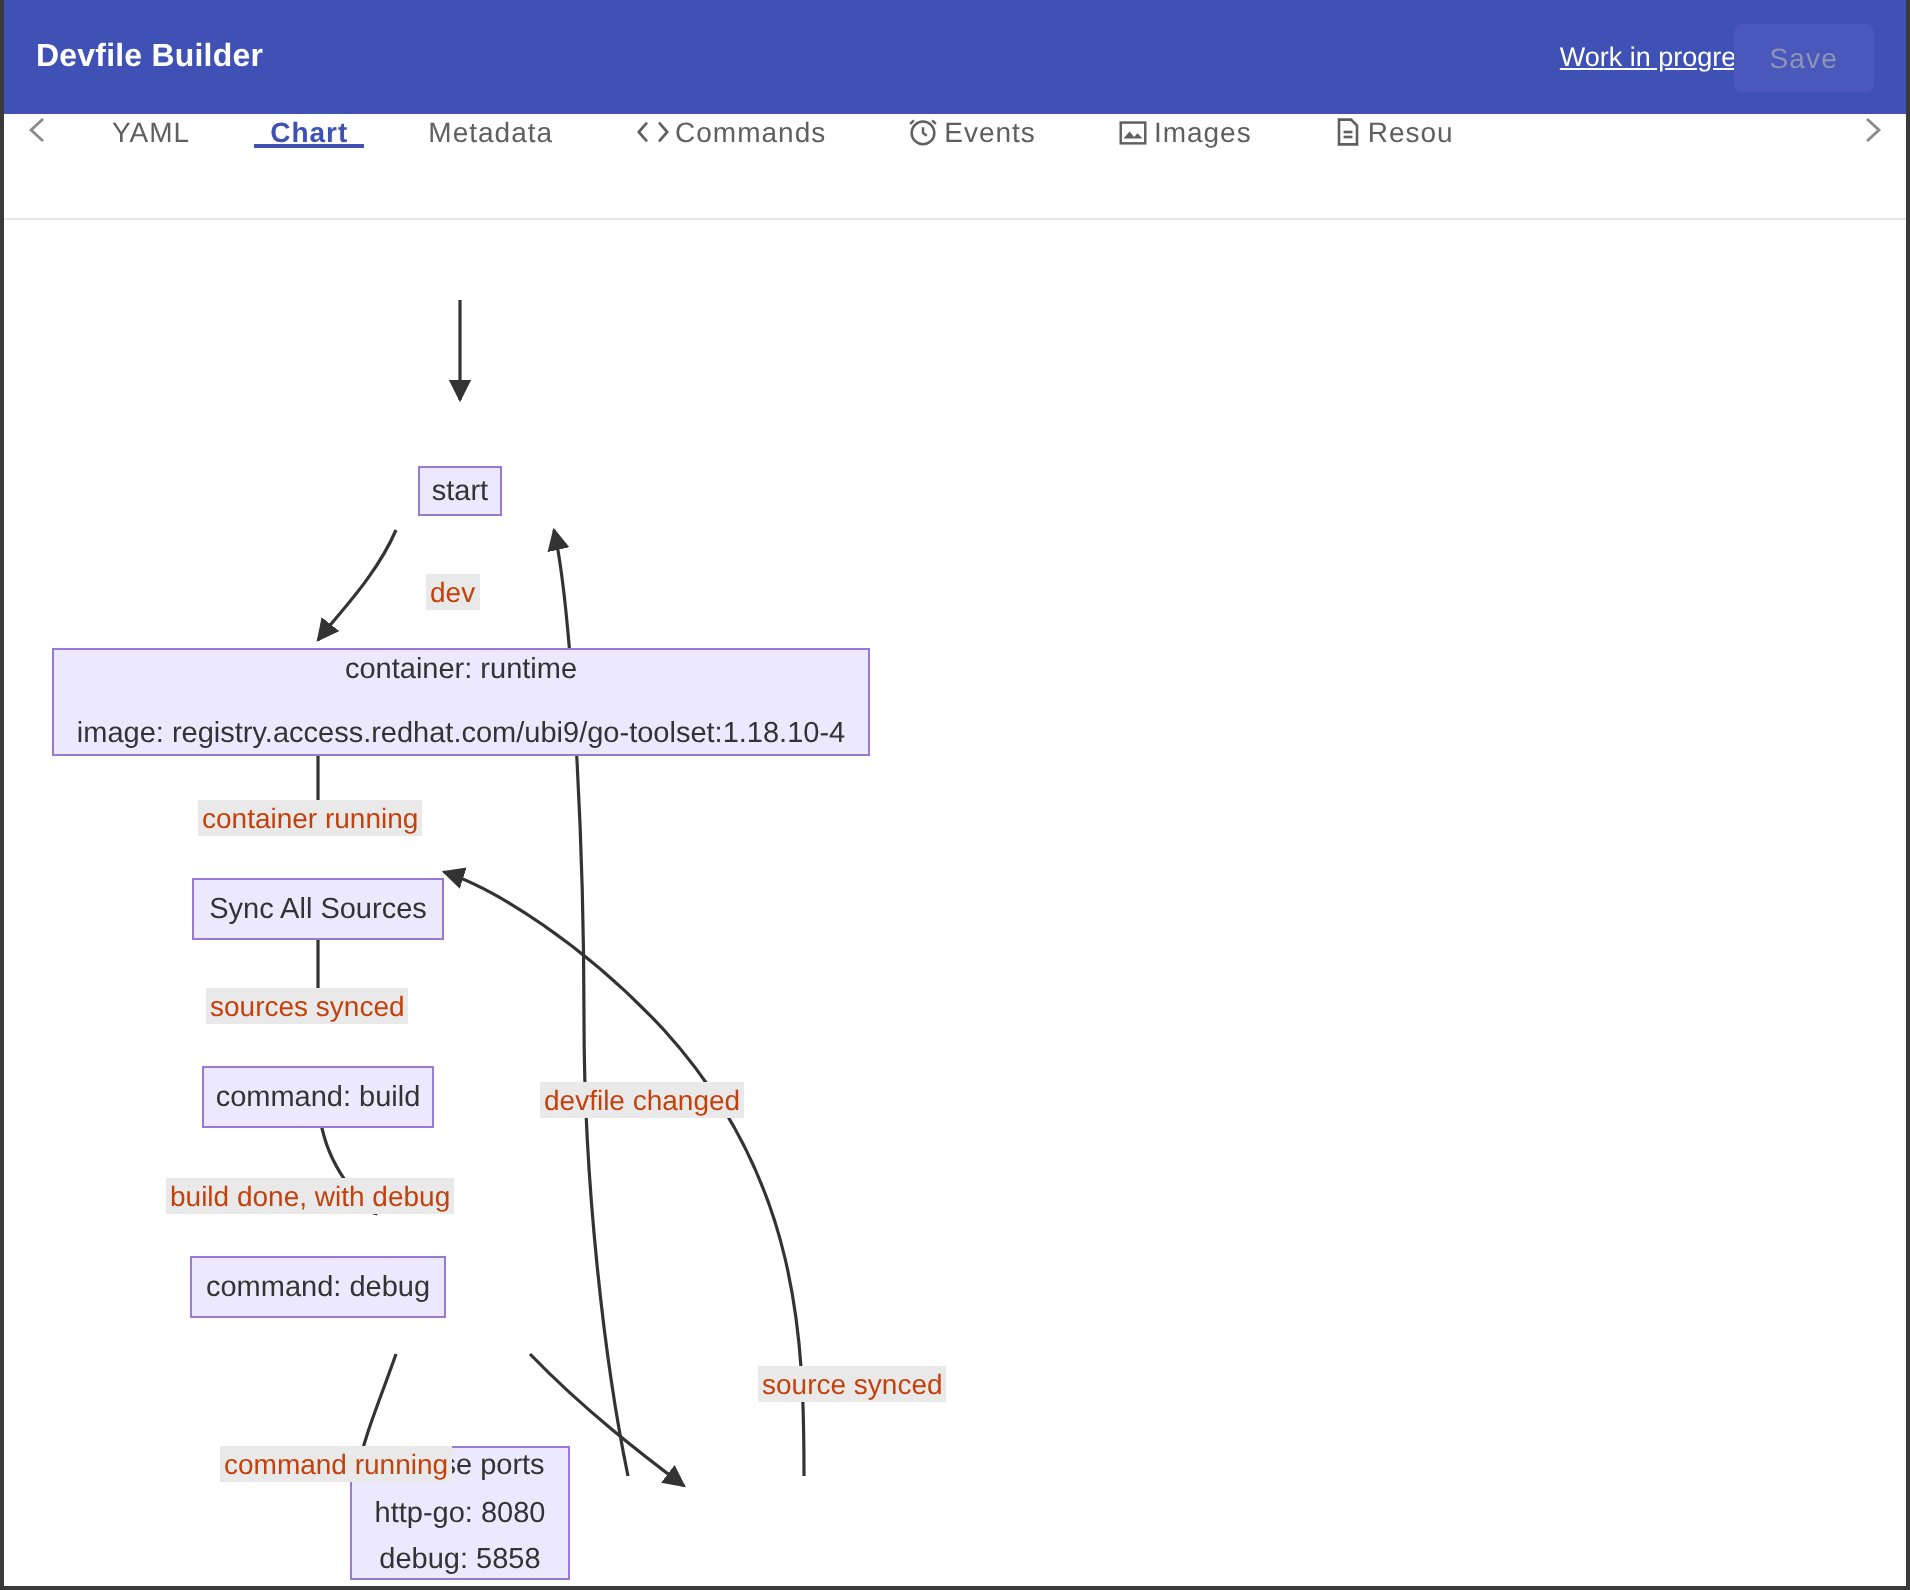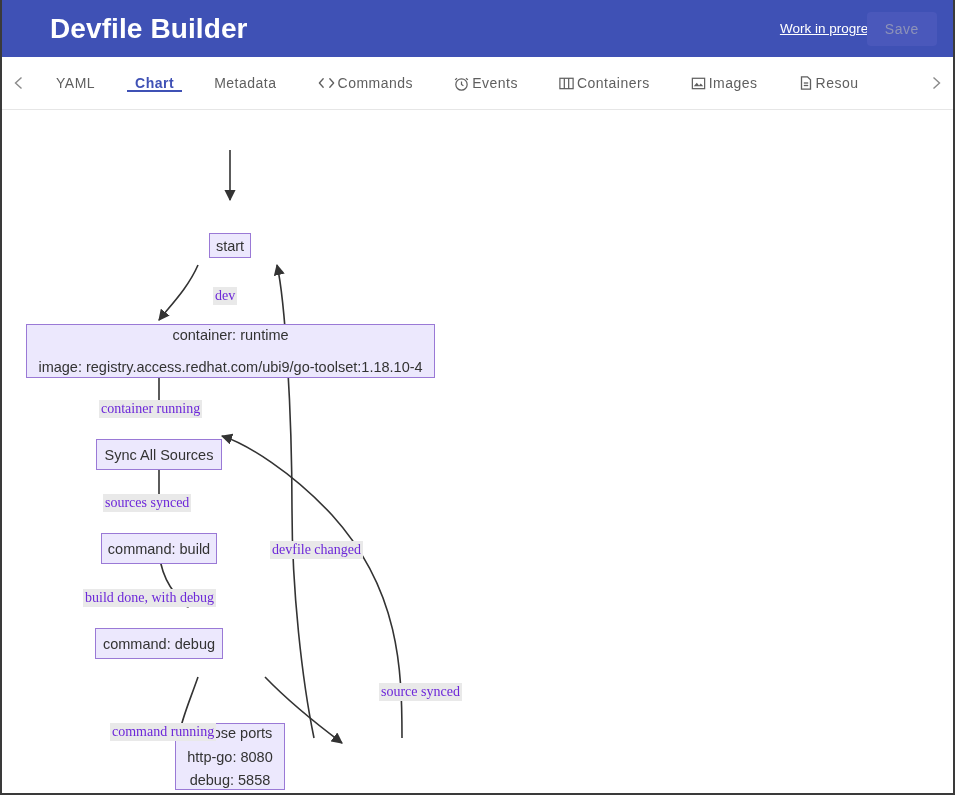--- a/index.html
+++ b/index.html
@@ -30,24 +30,23 @@
     height: 57px;
     background: #3f51b5;
     display: flex;
     align-items: center;
     padding: 0 16px;
     box-sizing: border-box;
     position: relative;
   }
   .app-title {
     color: #ffffff;
-    font-size: 28px;
+    font-size: 16px;
     font-weight: bold;
     letter-spacing: 0.1px;
-    margin-left: 32px;
   }
   .appbar-right {
     margin-left: auto;
     display: flex;
     align-items: center;
     position: relative;
   }
   .wip-link {
     color: #ffffff;
     font-size: 13.5px;
@@ -69,21 +68,21 @@
     cursor: default;
     position: relative;
     z-index: 2;
   }
 
   
   .tabbar {
     height: 52px;
     background: #ffffff;
     display: flex;
-    align-items: center;
+    align-items: flex-start;
     border-bottom: 1px solid #e6e6e6;
     position: relative;
     overflow: hidden;
   }
   .tab-scroll-btn {
     width: 34px;
     display: flex;
     align-items: center;
     justify-content: center;
     color: #8a8a8a;
@@ -154,27 +153,26 @@
     flex-direction: column;
     align-items: center;
     justify-content: center;
     text-align: center;
     z-index: 3;
   }
   .node .nline { white-space: nowrap; }
   .edge-label {
     position: absolute;
     background: #e9e9e9;
-    color: #6d28d9;
+    color: #c2410c;
     font-size: 14px;
     line-height: 16px;
     padding: 1px 2px;
     white-space: nowrap;
     z-index: 4;
-    font-family: Liberation Serif, serif;
   }
 </style>
 </head>
 <body>
 
 <div id="app">
 
   <div class="appbar">
     <div class="app-title">Devfile Builder</div>
     <div class="appbar-right">
@@ -220,30 +218,20 @@
           <svg width="17" height="17" viewBox="0 0 18 18" fill="none" stroke="currentColor" stroke-width="1.3">
             <circle cx="9" cy="10" r="6"></circle>
             <path d="M9 7 L9 10 L11 11.5"></path>
             <path d="M4.2 3.4 L2.2 5.2"></path>
             <path d="M13.8 3.4 L15.8 5.2"></path>
           </svg>
         </span>
         <span>Events</span>
       </div>
 
-      <div class="tab">
-        <span class="ticon">
-          <svg width="17" height="16" viewBox="0 0 18 16" fill="none" stroke="currentColor" stroke-width="1.3">
-            <rect x="2" y="3" width="14" height="11"></rect>
-            <path d="M6.7 3 L6.7 14"></path>
-            <path d="M11.3 3 L11.3 14"></path>
-          </svg>
-        </span>
-        <span>Containers</span>
-      </div>
 
       <div class="tab">
         <span class="ticon">
           <svg width="17" height="16" viewBox="0 0 18 16" fill="none" stroke="currentColor" stroke-width="1.3">
             <rect x="2.5" y="3" width="13" height="11"></rect>
             <path d="M4 11.5 L7.2 7.8 L9.6 10.6 L11.4 8.6 L14 11.5 Z" fill="currentColor" stroke="none"></path>
           </svg>
         </span>
         <span>Images</span>
       </div>

